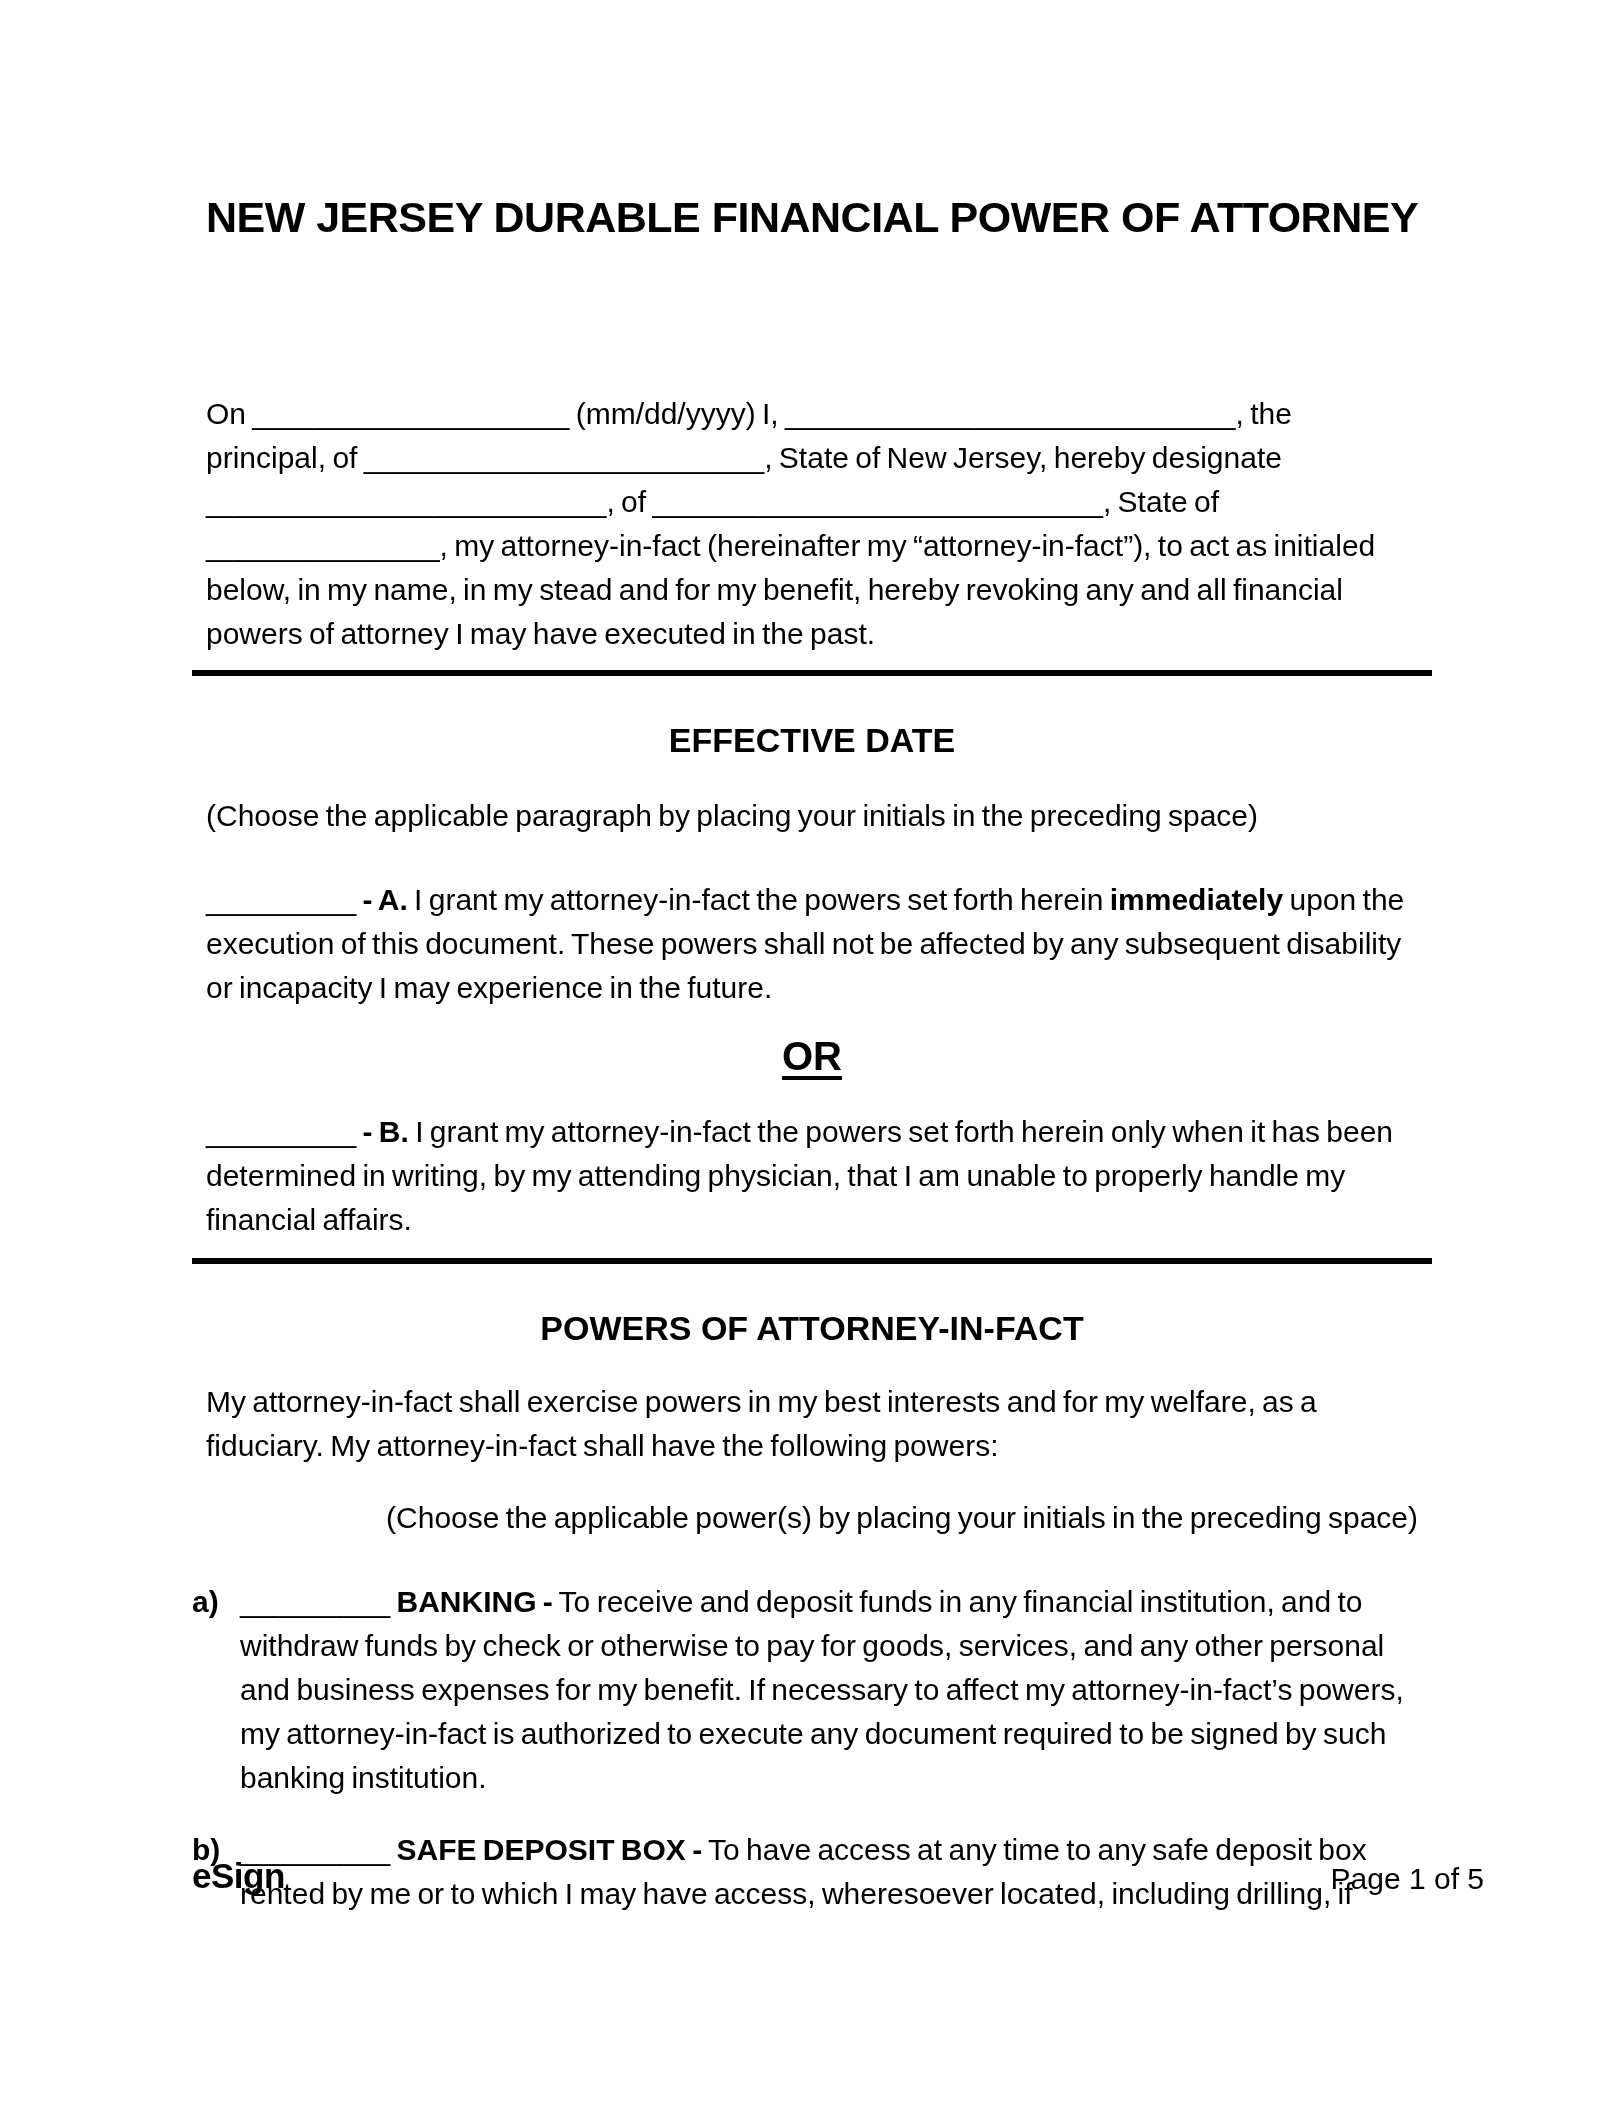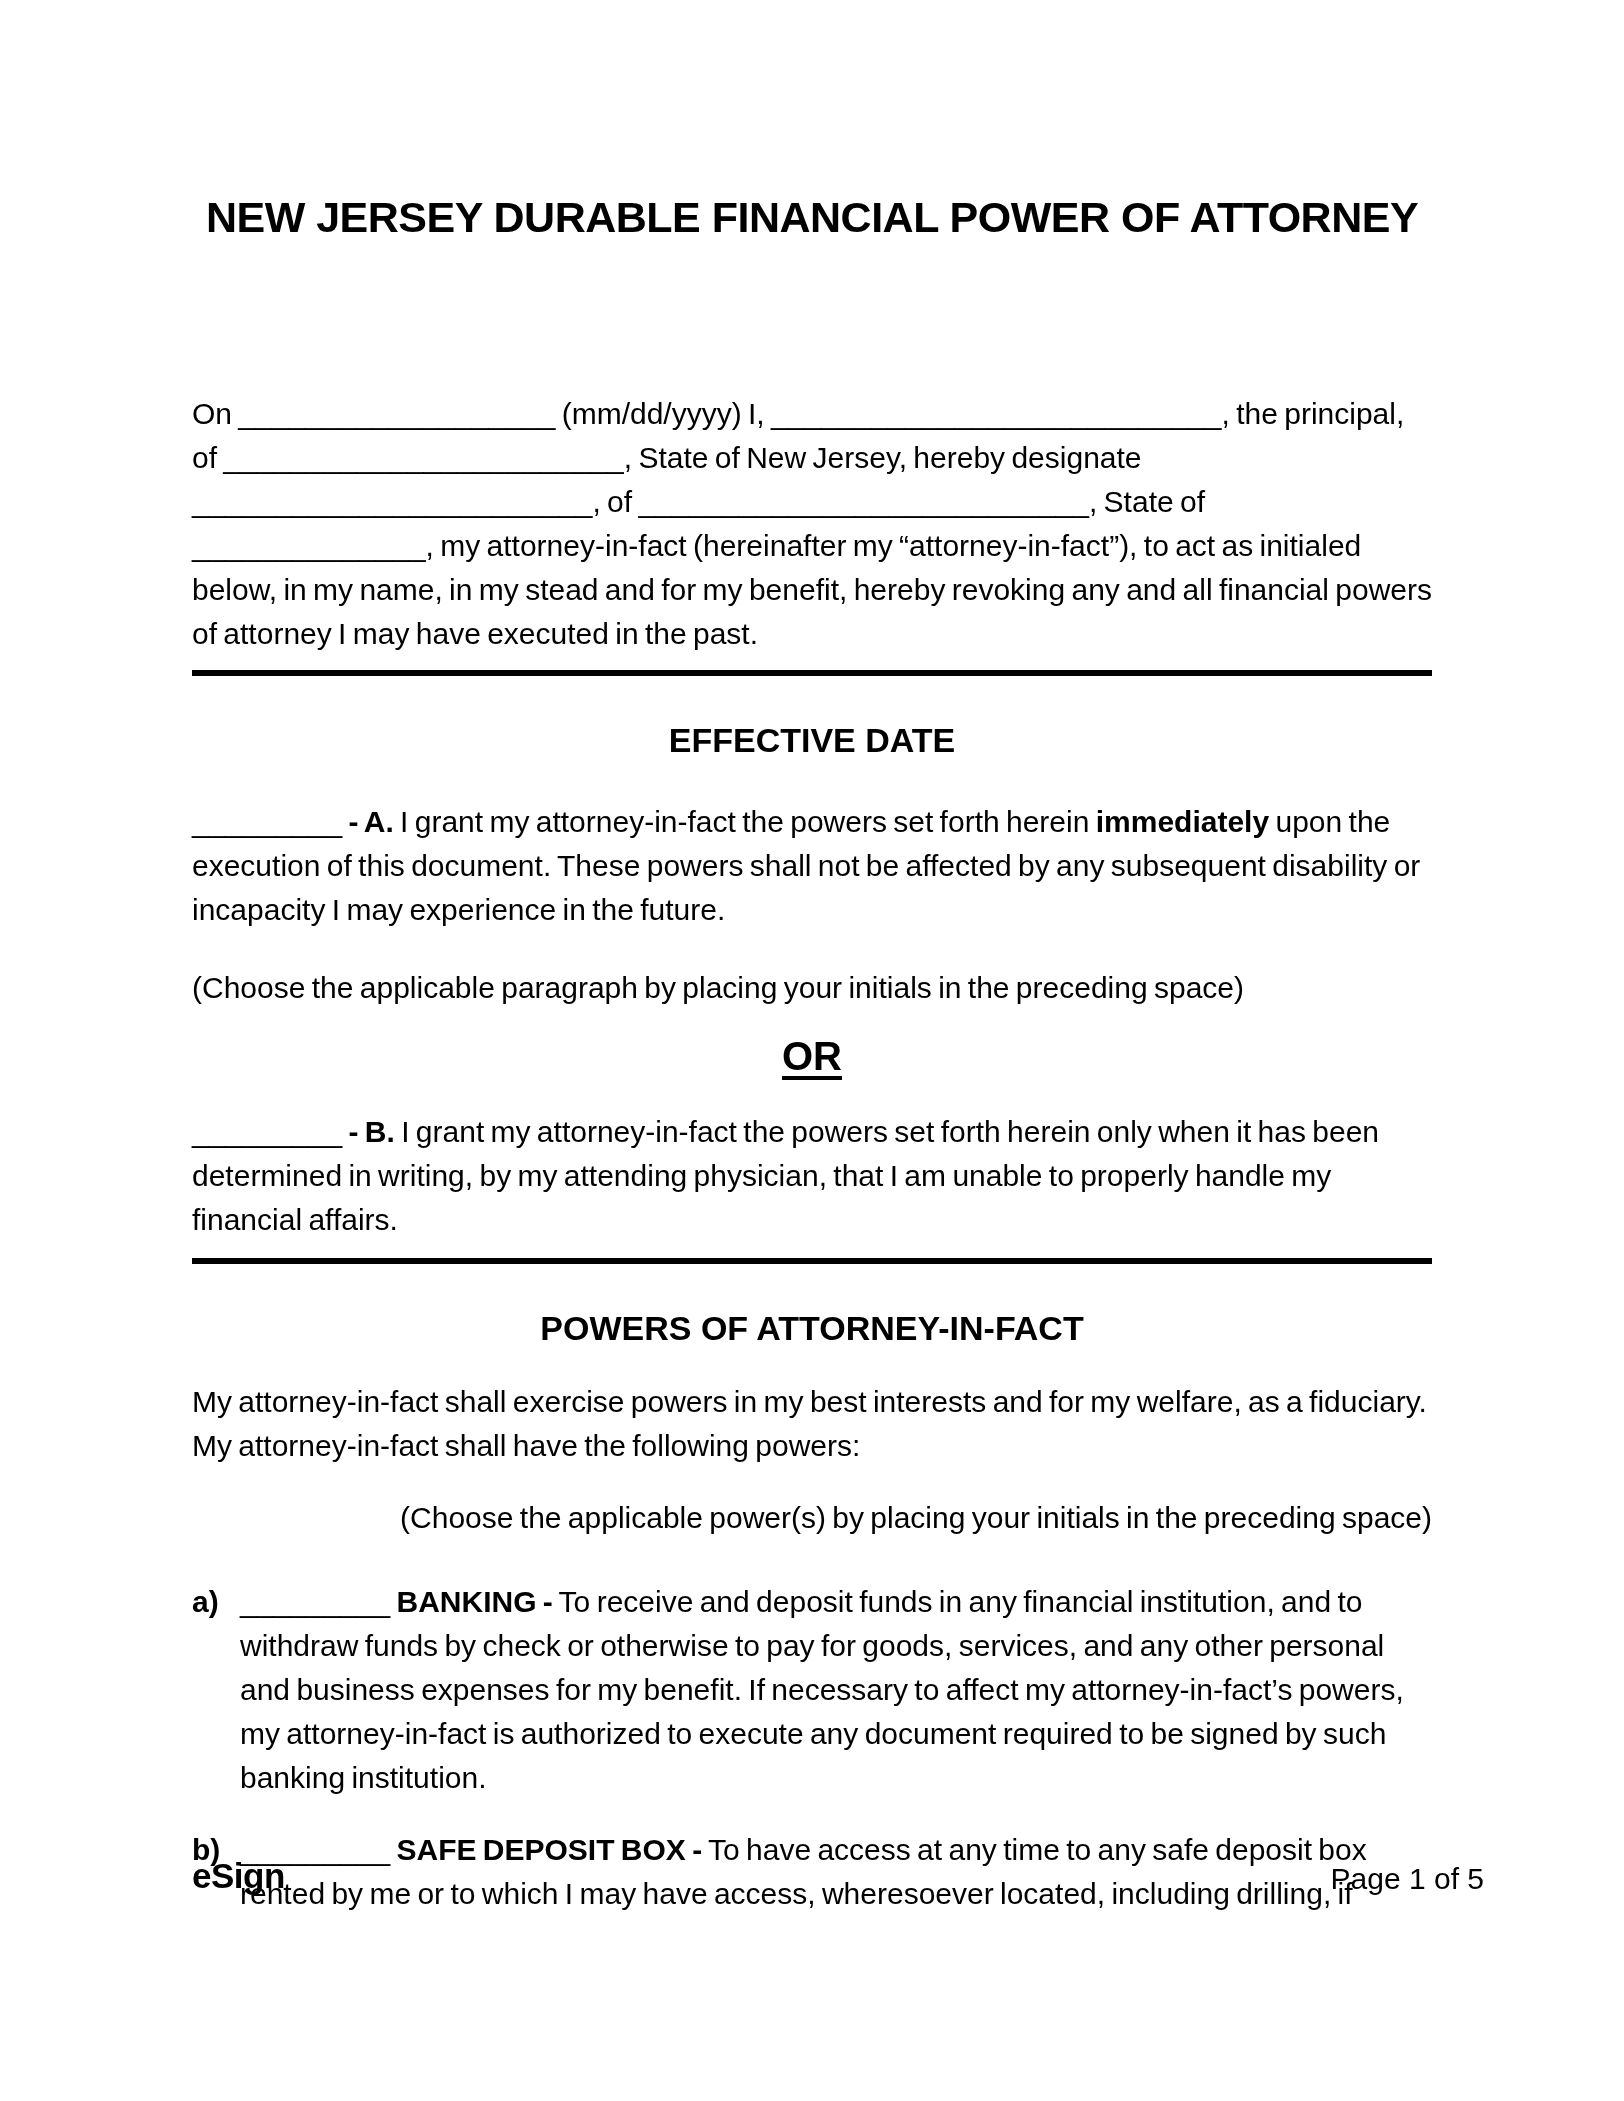--- a/index.html
+++ b/index.html
@@ -26,21 +26,21 @@
     margin: 0;
     margin-top: 192px;
     font-size: 43px;
     line-height: 50px;
     font-weight: bold;
     text-align: center;
     letter-spacing: -0.5px;
     white-space: nowrap;
   }
   .body-text {
-    margin: 0;
+    margin: 14px;
     font-size: 30px;
     line-height: 44px;
     word-spacing: -2px;
     text-align: left;
   }
   .intro { margin-top: 150px; }
   .divider {
     border: none;
     height: 6px;
     background: #000000;
@@ -110,23 +110,23 @@
   <div class="content">
 
     <h1 class="doc-title">NEW JERSEY DURABLE FINANCIAL POWER OF ATTORNEY</h1>
 
     <p class="body-text intro">On ___________________ (mm/dd/yyyy) I, ___________________________, the principal, of ________________________, State of New Jersey, hereby designate ________________________, of ___________________________, State of ______________, my attorney-in-fact (hereinafter my “attorney-in-fact”), to act as initialed below, in my name, in my stead and for my benefit, hereby revoking any and all financial powers of attorney I may have executed in the past.</p>
 
     <hr class="divider">
 
     <h2 class="section-heading">EFFECTIVE DATE</h2>
 
+    <p class="body-text instruction">(Choose the applicable paragraph by placing your initials in the preceding space)</p>
+
     <p class="body-text option-para"><span>_________ </span><span class="seg-bold">- A.</span><span> I grant my attorney-in-fact the powers set forth herein </span><span class="seg-bold">immediately</span><span> upon the execution of this document. These powers shall not be affected by any subsequent disability or incapacity I may experience in the future.</span></p>
-
-    <p class="body-text instruction">(Choose the applicable paragraph by placing your initials in the preceding space)</p>
 
     <p class="or-line">
       <span>OR</span>
     </p>
 
     <p class="body-text option-para option-para-b"><span>_________ </span><span class="seg-bold">- B.</span><span> I grant my attorney-in-fact the powers set forth herein only when it has been determined in writing, by my attending physician, that I am unable to properly handle my financial affairs.</span></p>
 
     <hr class="divider divider-2">
 
     <h2 class="section-heading">POWERS OF ATTORNEY-IN-FACT</h2>

